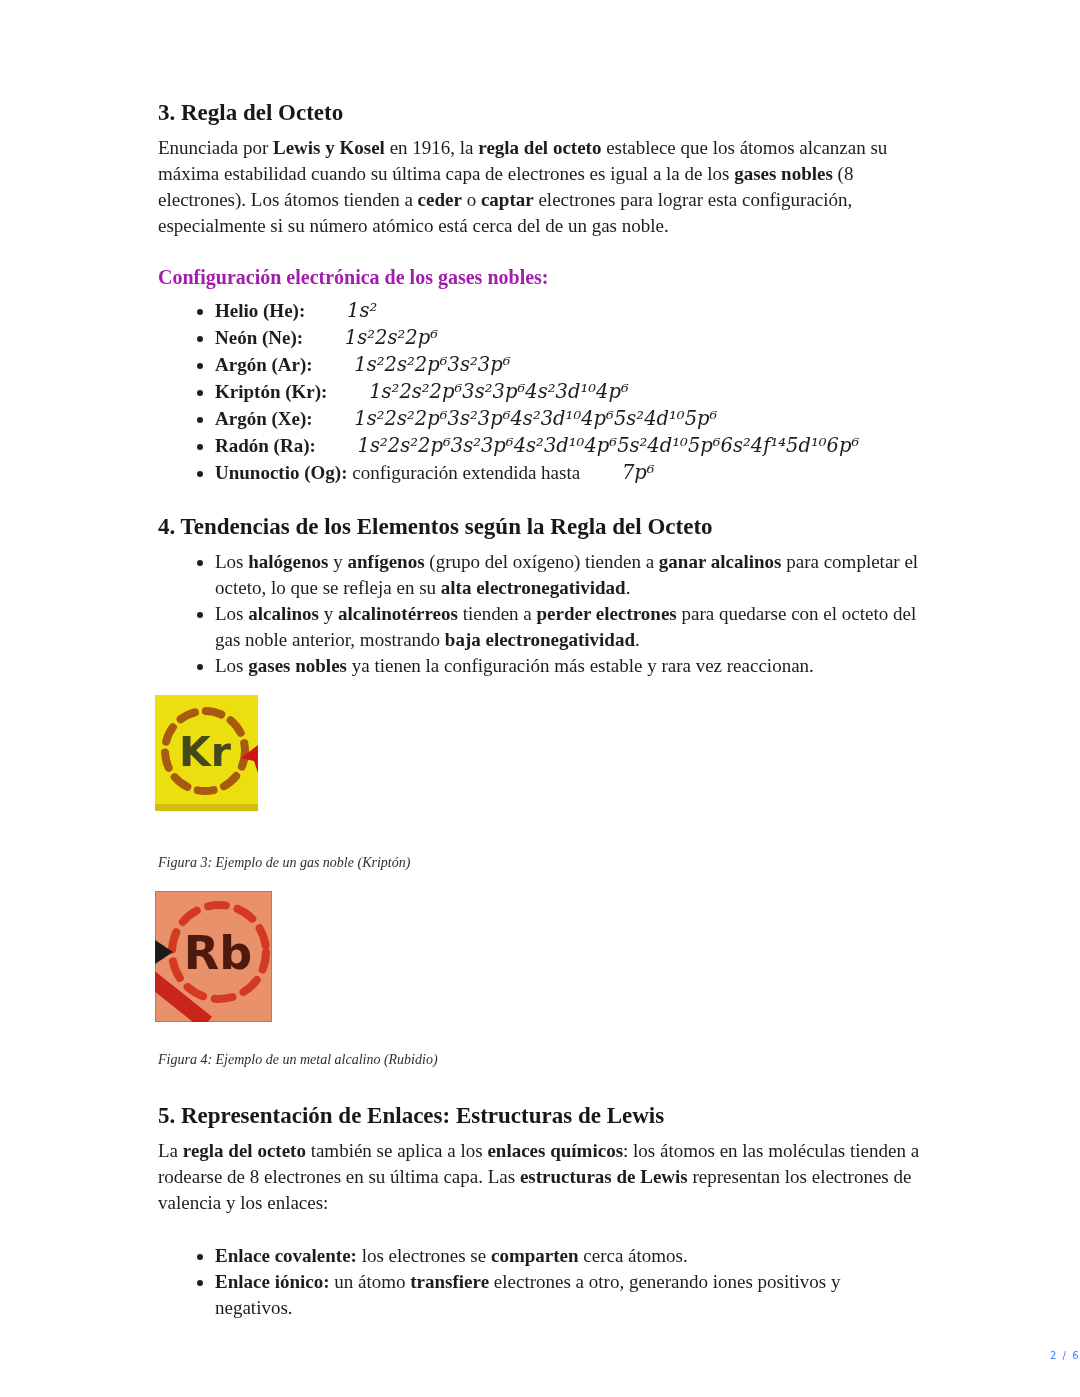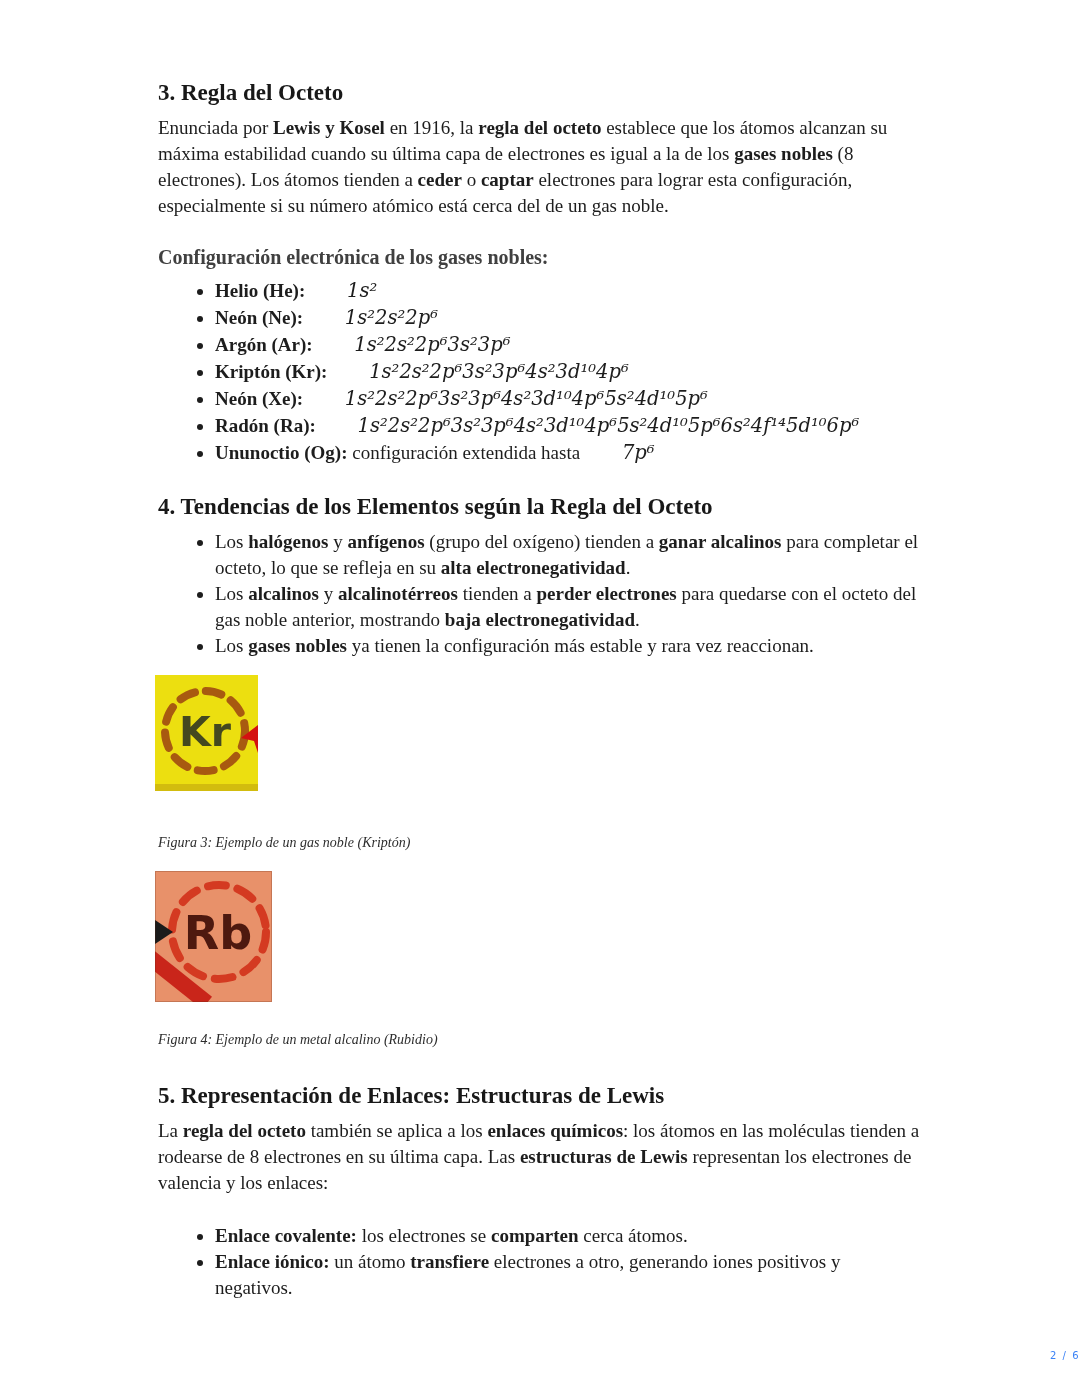--- a/index.html
+++ b/index.html
@@ -1,23 +1,23 @@
 <!DOCTYPE html>
 <html lang="es"><head>
 <meta charset="utf-8">
 <style>
   html,body{margin:0;padding:0;}
   body{
     width:1080px;height:1397px;background:#ffffff;position:relative;overflow:hidden;
     font-family:"Liberation Serif", serif;color:#1d1d1d;
     -webkit-font-smoothing:antialiased;
   }
-  .content{position:absolute;left:158px;top:78px;width:762px;}
+  .content{position:absolute;left:158px;top:98px;width:762px;}
   h2{font-size:23px;line-height:29px;margin:0 0 8px 0;font-weight:bold;color:#181818;}
-  h3.sub{font-size:20px;line-height:26px;margin:25px 0 7px 0;font-weight:bold;color:#404040;}
+  h3.sub{font-size:20px;line-height:26px;margin:25px 0 7px 0;font-weight:bold;color:#a21caf;}
   p.body{font-size:19px;line-height:26px;margin:0;}
   .b{font-weight:bold;}
   .m{font-family:"DejaVu Serif", serif;font-style:italic;font-size:19.5px;margin-left:37px;}
   ul{margin:0;padding-left:57px;list-style:disc;}
   ul.gases li{font-size:19px;line-height:27px;}
   ul.bullets li{font-size:19px;line-height:26px;}
   .sec{margin-top:26px;}
   .figure-box{margin-top:16px;margin-left:-3px;display:block;}
   .figure-box svg{display:block;filter:blur(0.45px);}
   .caption{font-style:italic;font-size:14px;line-height:22px;color:#2d2d2d;margin-top:41px;}
@@ -35,21 +35,21 @@
 
   <h2>3. Regla del Octeto</h2>
   <p class="body"><span>Enunciada por </span><span class="b">Lewis y Kosel</span><span> en 1916, la </span><span class="b">regla del octeto</span><span> establece que los átomos alcanzan su máxima estabilidad cuando su última capa de electrones es igual a la de los </span><span class="b">gases nobles</span><span> (8 electrones). Los átomos tienden a </span><span class="b">ceder</span><span> o </span><span class="b">captar</span><span> electrones para lograr esta configuración, especialmente si su número atómico está cerca del de un gas noble.</span></p>
 
   <h3 class="sub">Configuración electrónica de los gases nobles:</h3>
   <ul class="gases">
     <li><span class="b">Helio (He):</span><span> </span><span class="m">1s²</span></li>
     <li><span class="b">Neón (Ne):</span><span> </span><span class="m">1s²2s²2p⁶</span></li>
     <li><span class="b">Argón (Ar):</span><span> </span><span class="m">1s²2s²2p⁶3s²3p⁶</span></li>
     <li><span class="b">Kriptón (Kr):</span><span> </span><span class="m">1s²2s²2p⁶3s²3p⁶4s²3d¹⁰4p⁶</span></li>
-    <li><span class="b">Neón (Xe):</span><span> </span><span class="m">1s²2s²2p⁶3s²3p⁶4s²3d¹⁰4p⁶5s²4d¹⁰5p⁶</span></li>
+    <li><span class="b">Argón (Xe):</span><span> </span><span class="m">1s²2s²2p⁶3s²3p⁶4s²3d¹⁰4p⁶5s²4d¹⁰5p⁶</span></li>
     <li><span class="b">Radón (Ra):</span><span> </span><span class="m">1s²2s²2p⁶3s²3p⁶4s²3d¹⁰4p⁶5s²4d¹⁰5p⁶6s²4f¹⁴5d¹⁰6p⁶</span></li>
     <li><span class="b">Ununoctio (Og):</span><span> configuración extendida hasta </span><span class="m">7p⁶</span></li>
   </ul>
 
   <h2 class="sec">4. Tendencias de los Elementos según la Regla del Octeto</h2>
   <ul class="bullets">
     <li><span>Los </span><span class="b">halógenos</span><span> y </span><span class="b">anfígenos</span><span> (grupo del oxígeno) tienden a </span><span class="b">ganar alcalinos</span><span> para completar el octeto, lo que se refleja en su </span><span class="b">alta electronegatividad</span><span>.</span></li>
     <li><span>Los </span><span class="b">alcalinos</span><span> y </span><span class="b">alcalinotérreos</span><span> tienden a </span><span class="b">perder electrones</span><span> para quedarse con el octeto del gas noble anterior, mostrando </span><span class="b">baja electronegatividad</span><span>.</span></li>
     <li><span>Los </span><span class="b">gases nobles</span><span> ya tienen la configuración más estable y rara vez reaccionan.</span></li>
   </ul>

